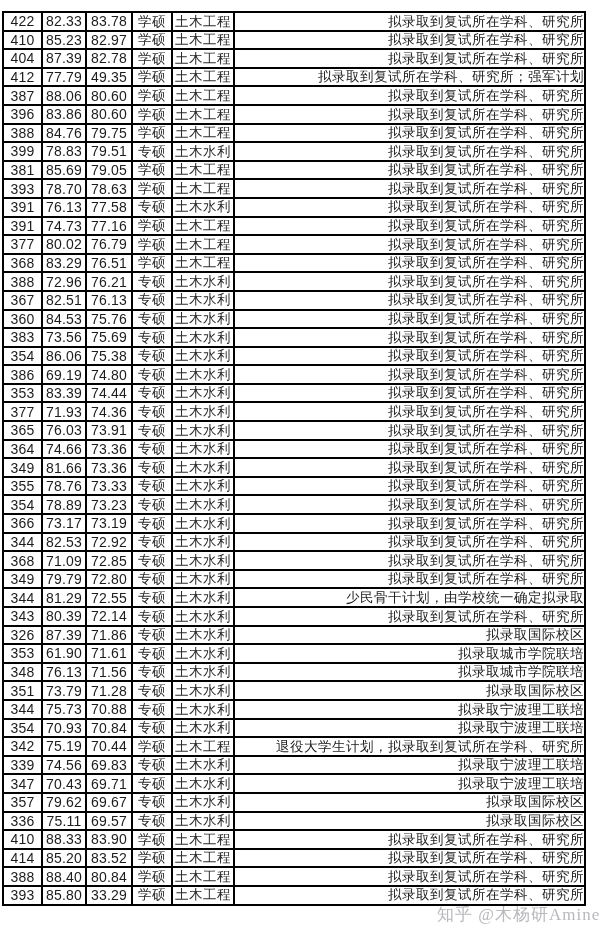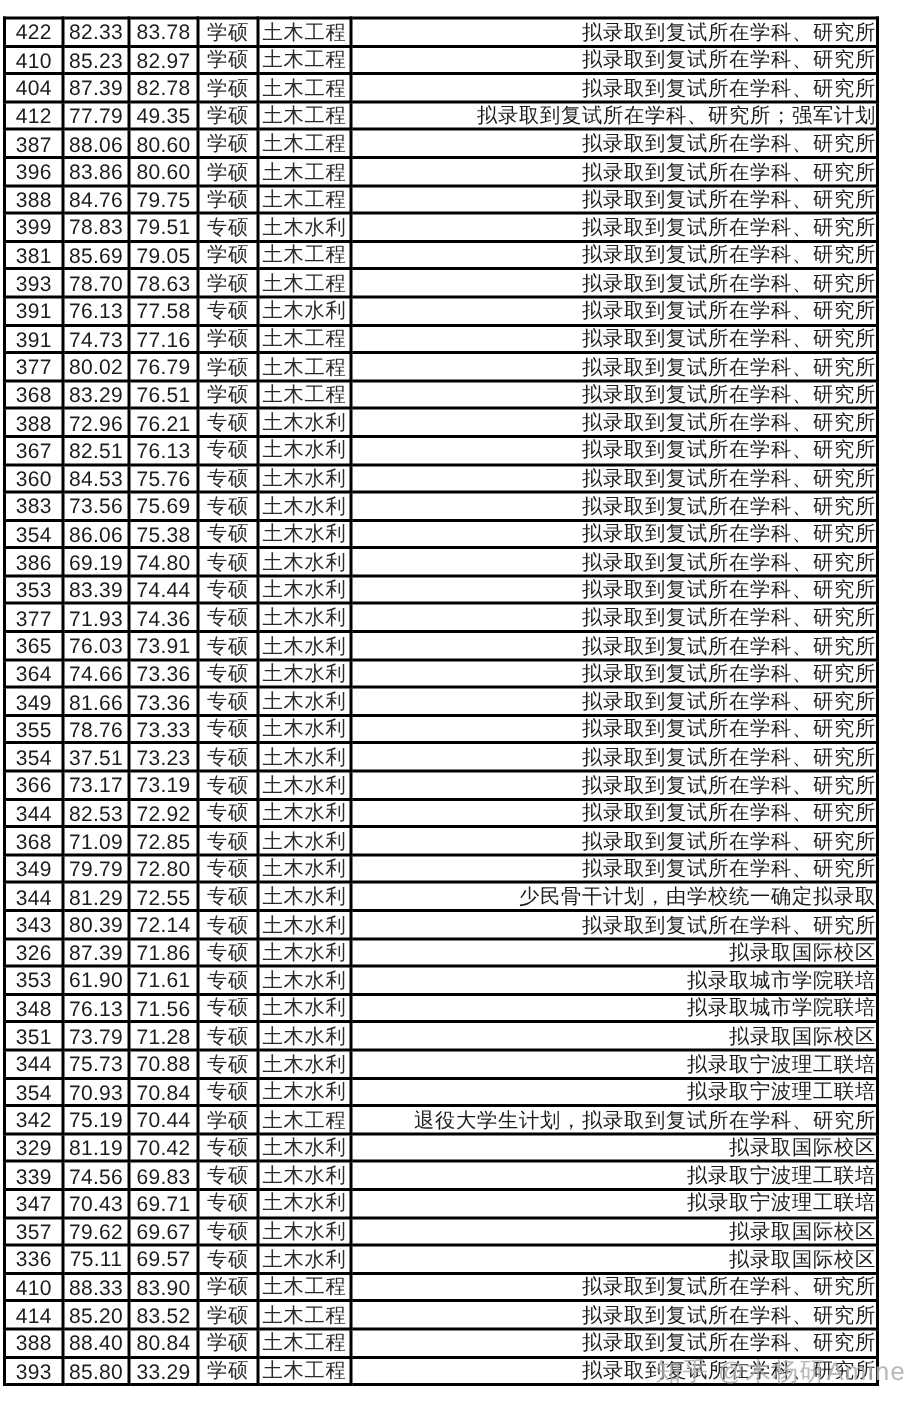--- a/index.html
+++ b/index.html
@@ -46,21 +46,21 @@
     letter-spacing: 0.5px;
   }
   .score-table td.cn {
     letter-spacing: 0.5px;
     color: #2b2b2b;
   }
   .watermark {
     position: absolute;
     left: 437px;
     top: 903px;
-    font-family: Liberation Sans, sans-serif;
+    font-family: Liberation Serif, serif;
     font-size: 17px;
     color: rgba(172, 172, 178, 0.85);
     letter-spacing: 1px;
     white-space: nowrap;
     z-index: 5;
     pointer-events: none;
   }
 </style>
 </head>
 <body>
@@ -278,21 +278,21 @@
       <tr>
         <td class="num">355</td>
         <td class="num">78.76</td>
         <td class="num">73.33</td>
         <td class="cn">专硕</td>
         <td class="cn">土木水利</td>
         <td class="remark">拟录取到复试所在学科、研究所</td>
       </tr>
       <tr>
         <td class="num">354</td>
-        <td class="num">37.51</td>
+        <td class="num">78.89</td>
         <td class="num">73.23</td>
         <td class="cn">专硕</td>
         <td class="cn">土木水利</td>
         <td class="remark">拟录取到复试所在学科、研究所</td>
       </tr>
       <tr>
         <td class="num">366</td>
         <td class="num">73.17</td>
         <td class="num">73.19</td>
         <td class="cn">专硕</td>
@@ -387,28 +387,20 @@
         <td class="cn">土木水利</td>
         <td class="remark">拟录取宁波理工联培</td>
       </tr>
       <tr>
         <td class="num">342</td>
         <td class="num">75.19</td>
         <td class="num">70.44</td>
         <td class="cn">学硕</td>
         <td class="cn">土木工程</td>
         <td class="remark">退役大学生计划，拟录取到复试所在学科、研究所</td>
-      </tr>
-      <tr>
-        <td class="num">329</td>
-        <td class="num">81.19</td>
-        <td class="num">70.42</td>
-        <td class="cn">专硕</td>
-        <td class="cn">土木水利</td>
-        <td class="remark">拟录取国际校区</td>
       </tr>
       <tr>
         <td class="num">339</td>
         <td class="num">74.56</td>
         <td class="num">69.83</td>
         <td class="cn">专硕</td>
         <td class="cn">土木水利</td>
         <td class="remark">拟录取宁波理工联培</td>
       </tr>
       <tr>

